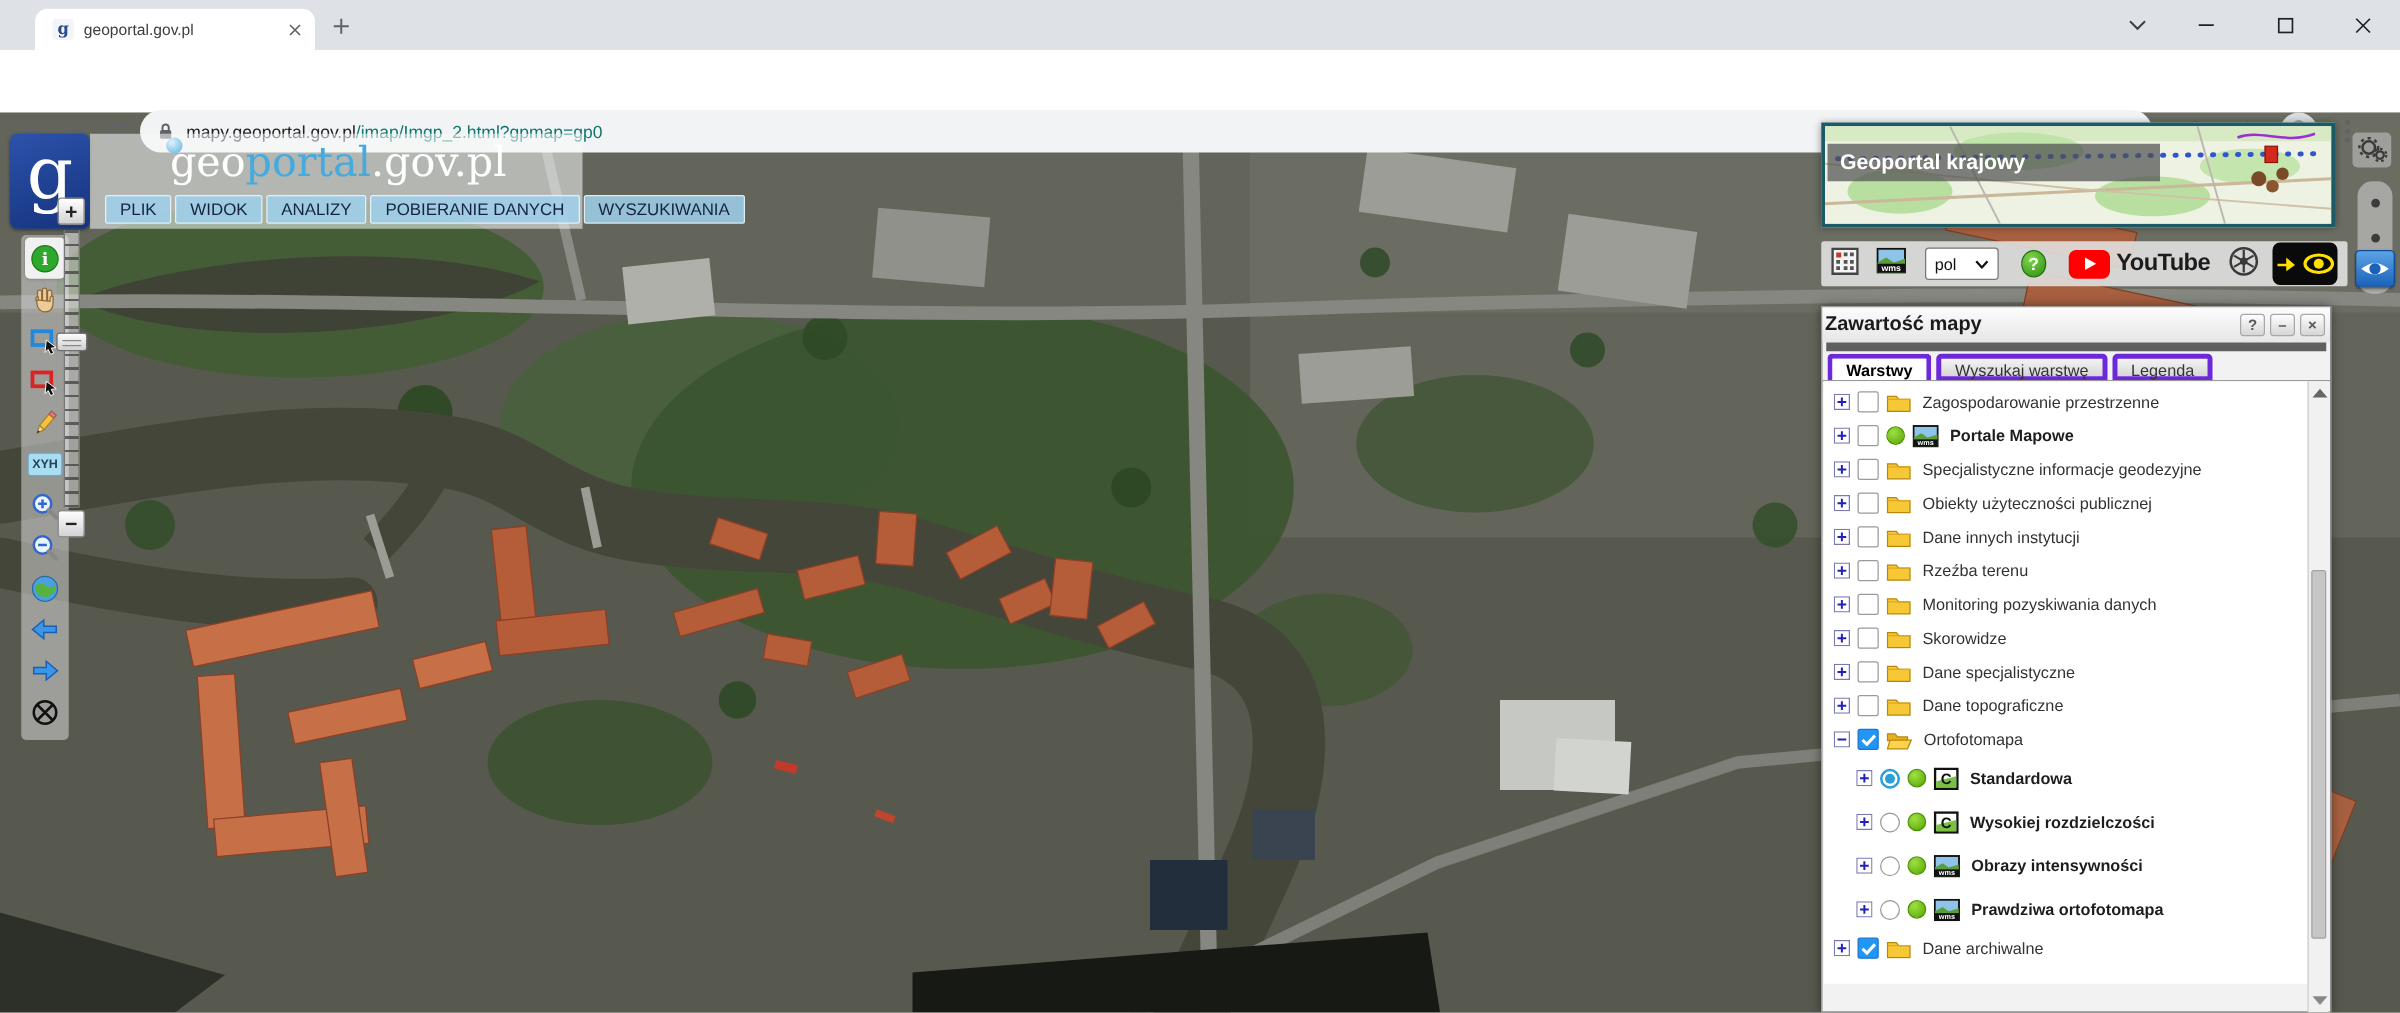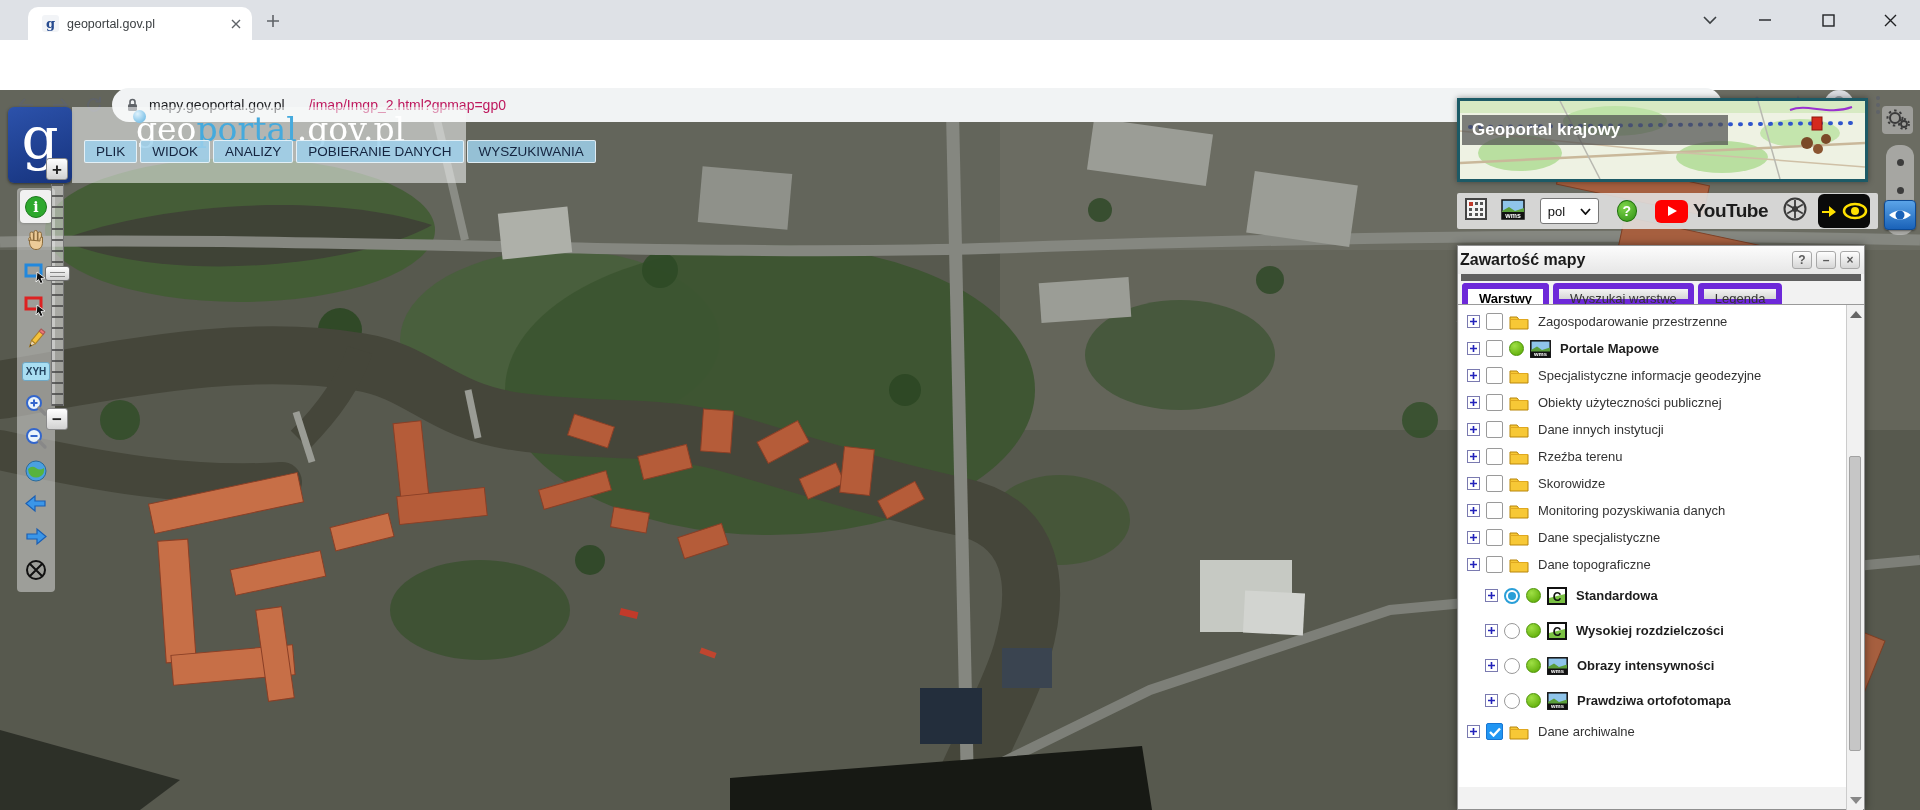--- a/index.html
+++ b/index.html
@@ -17,39 +17,39 @@
   .tabclose { width:17px; height:17px; display:flex; align-items:center; justify-content:center; border-radius:50%; }
   #newtab { position:absolute; left:262px; top:10px; width:22px; height:22px; display:flex; align-items:center; justify-content:center; }
   .winbtn { position:absolute; top:8px; width:24px; height:24px; display:flex; align-items:center; justify-content:center; }
 
   #urlrow { position:absolute; left:0; top:40px; width:1920px; height:50px; background:#fff; }
   .navic { position:absolute; top:53px; width:24px; height:24px; display:flex; align-items:center; justify-content:center; }
   #urlpill { position:absolute; left:112px; top:48px; width:1610px; height:34px; background:#f1f3f4; border-radius:17px;
              display:flex; align-items:center; padding:0 14px; }
   #urlpill .url { font-size:14px; margin-left:10px; white-space:nowrap; }
   #urlpill .dom { color:#202124; }
-  #urlpill .path { color:#be185d;padding-left:24px; }
+  #urlpill .path { color:#0f766e; }
   #avatar { position:absolute; left:1824px; top:50px; width:30px; height:30px; border-radius:50%; background:#dadce0; overflow:hidden; }
 
   
   #map { position:absolute; left:0; top:90px; width:1920px; height:720px; }
 
   
   #gp-logo { position:absolute; left:8px; top:107px; width:64px; height:76px; border-radius:6px;
              background:linear-gradient(160deg,#2c52ab,#16337d); display:flex; align-items:center; justify-content:center;
              box-shadow:0 1px 3px rgba(0,0,0,.5); }
   #gp-logo span { font-family:"DejaVu Serif",serif; font-size:58px; color:#fff; line-height:0.6; margin-top:-14px; }
   #gp-band { position:absolute; left:72px; top:107px; width:394px; height:76px; background:rgba(248,249,250,.55); }
   #wordmark { position:absolute; left:72px; top:110px; width:394px; text-align:center;
               font-family:"DejaVu Serif",serif; font-size:33px; white-space:nowrap; }
   #wordmark .geo,#wordmark .suf { color:#ffffff; }
   #wordmark .por { color:#45aadd; }
   #wordmark .ball { display:inline-block; width:13px; height:13px; border-radius:50%; margin-right:-10px;
                     background:radial-gradient(circle at 35% 30%,#dff2fc,#5ab0e0); vertical-align:18px; }
-  #gp-menu { position:absolute; left:84px; top:140px; display:flex; gap:3px;justify-content:flex-end; }
+  #gp-menu { position:absolute; left:84px; top:156px; display:flex; gap:3px;justify-content:flex-end; }
   .menu-btn { background:rgba(158,208,235,.85); border:1px solid rgba(255,255,255,.7); color:#14243f;
               font-size:13.5px; padding:3px 11px; border-radius:2px; white-space:nowrap; }
 
   
   #ltoolbar { position:absolute; left:17px; top:188px; width:38px; height:404px;
               background:rgba(215,215,215,.55); border-radius:4px; display:flex; flex-direction:column;
               align-items:center; padding-top:2px; }
   .tool { width:32px; height:33px; display:flex; align-items:center; justify-content:center; border-radius:4px; }
   .tool.sel { background:rgba(255,255,255,.85); box-shadow:0 0 3px rgba(0,0,0,.3); }
   .xyh { width:28px; height:19px; background:#a9def2; border:1px solid #6fa7c4; border-radius:3px;
@@ -99,21 +99,21 @@
   #panel { position:absolute; left:1457px; top:245px; width:408px; height:565px; background:#f2f2f2;
            border:1px solid #8f8f8f; box-shadow:0 0 8px rgba(0,0,0,.45); }
   #phead { position:absolute; left:0; top:0; width:100%; height:28px; background:linear-gradient(#fcfcfc,#e6e6e6);
            display:flex; align-items:center; }
   #ptitle { font-size:16px; font-weight:bold; color:#1a1a1a; margin-left:2px; flex:1; }
   .pbtn { width:20px; height:18px; background:linear-gradient(#fefefe,#d6d6d6); border:1px solid #a8a8a8; border-radius:3px;
           color:#5a5a5a; font-size:12px; font-weight:bold; display:flex; align-items:center; justify-content:center;
           margin-right:4px; }
   #pstrip { position:absolute; left:3px; top:28px; width:400px; height:7px; background:#5f5f5f; }
   #ptabs { position:absolute; left:4px; top:37px; display:flex; gap:4px; height:22px; }
-  .ptab { font-size:13px; color:#333; background:linear-gradient(#f4f4f4,#d6d6d6); border:6px solid #6d28d9;
+  .ptab { font-size:13px; color:#333; background:linear-gradient(#f4f4f4,#d6d6d6); border:4px solid #6d28d9;
           border-radius:4px 4px 0 0; padding:2px 11px; white-space:nowrap; }
   .ptab.active { background:#fff; font-weight:bold; color:#000; border-bottom:1px solid #fff; }
   #ptabline { position:absolute; left:0; top:58px; width:100%; height:1px; background:#9a9a9a; }
   #tree { position:absolute; left:1px; top:59px; width:388px; height:482px; background:#fff; overflow:hidden; padding-top:3px; }
   .trow { display:flex; align-items:center; height:27px; padding-left:8px; gap:6px; white-space:nowrap; }
   .trow.ind { padding-left:26px; height:35px; }
   .trow .lbl { font-size:13px; color:#333; margin-left:3px; }
   .trow .lbl.b { font-weight:bold; color:#1d1d1d; }
   .cb { width:17px; height:17px; background:#fff; border:1px solid #9a9a9a; border-radius:2px; flex:0 0 auto;
         display:flex; align-items:center; justify-content:center; }
@@ -636,69 +636,89 @@
               <path d="M3,6.5 H10 M6.5,3 V10" stroke="#2222bb" stroke-width="1.6"></path>
             </svg>
           </span>
           <span class="cb"></span>
           <span class="exp">
             <svg width="20" height="16">
               <path d="M1,3 h7 l2,2.5 h9 v9.5 h-18 Z" fill="#f7c836" stroke="#b8860b"></path>
               <path d="M1,5.5 h18" stroke="#e0a820" stroke-width="1"></path>
             </svg>
           </span>
+          <span class="lbl">Monitoring pozyskiwania danych</span>
+        </div>
+        <div class="trow">
+          <span class="exp">
+            <svg width="13" height="13">
+              <rect x="0.5" y="0.5" width="12" height="12" fill="#fff" stroke="#7a7ab0"></rect>
+              <path d="M3,6.5 H10 M6.5,3 V10" stroke="#2222bb" stroke-width="1.6"></path>
+            </svg>
+          </span>
+          <span class="cb"></span>
+          <span class="exp">
+            <svg width="20" height="16">
+              <path d="M1,3 h7 l2,2.5 h9 v9.5 h-18 Z" fill="#f7c836" stroke="#b8860b"></path>
+              <path d="M1,5.5 h18" stroke="#e0a820" stroke-width="1"></path>
+            </svg>
+          </span>
           <span class="lbl">Skorowidze</span>
         </div>
         <div class="trow">
           <span class="exp">
             <svg width="13" height="13">
               <rect x="0.5" y="0.5" width="12" height="12" fill="#fff" stroke="#7a7ab0"></rect>
               <path d="M3,6.5 H10 M6.5,3 V10" stroke="#2222bb" stroke-width="1.6"></path>
             </svg>
           </span>
           <span class="cb"></span>
           <span class="exp">
             <svg width="20" height="16">
               <path d="M1,3 h7 l2,2.5 h9 v9.5 h-18 Z" fill="#f7c836" stroke="#b8860b"></path>
               <path d="M1,5.5 h18" stroke="#e0a820" stroke-width="1"></path>
             </svg>
           </span>
-          <span class="lbl">Monitoring pozyskiwania danych</span>
-        </div>
-        <div class="trow">
-          <span class="exp">
-            <svg width="13" height="13">
-              <rect x="0.5" y="0.5" width="12" height="12" fill="#fff" stroke="#7a7ab0"></rect>
-              <path d="M3,6.5 H10 M6.5,3 V10" stroke="#2222bb" stroke-width="1.6"></path>
-            </svg>
-          </span>
-          <span class="cb"></span>
-          <span class="exp">
-            <svg width="20" height="16">
-              <path d="M1,3 h7 l2,2.5 h9 v9.5 h-18 Z" fill="#f7c836" stroke="#b8860b"></path>
-              <path d="M1,5.5 h18" stroke="#e0a820" stroke-width="1"></path>
-            </svg>
-          </span>
           <span class="lbl">Dane specjalistyczne</span>
         </div>
         <div class="trow">
           <span class="exp">
             <svg width="13" height="13">
               <rect x="0.5" y="0.5" width="12" height="12" fill="#fff" stroke="#7a7ab0"></rect>
               <path d="M3,6.5 H10 M6.5,3 V10" stroke="#2222bb" stroke-width="1.6"></path>
             </svg>
           </span>
           <span class="cb"></span>
           <span class="exp">
             <svg width="20" height="16">
               <path d="M1,3 h7 l2,2.5 h9 v9.5 h-18 Z" fill="#f7c836" stroke="#b8860b"></path>
               <path d="M1,5.5 h18" stroke="#e0a820" stroke-width="1"></path>
             </svg>
           </span>
           <span class="lbl">Dane topograficzne</span>
+        </div>
+        <div class="trow">
+          <span class="exp">
+            <svg width="13" height="13">
+              <rect x="0.5" y="0.5" width="12" height="12" fill="#fff" stroke="#7a7ab0"></rect>
+              <path d="M3,6.5 H10" stroke="#2222bb" stroke-width="1.6"></path>
+            </svg>
+          </span>
+          <span class="cb on">
+            <svg width="12" height="10">
+              <path d="M1,5 L4.5,8.5 L11,1.5" fill="none" stroke="#fff" stroke-width="2.4"></path>
+            </svg>
+          </span>
+          <span class="exp">
+            <svg width="21" height="16">
+              <path d="M1,3 h6 l2,2.5 h8 v3 h-16 Z" fill="#e8b020" stroke="#b8860b"></path>
+              <path d="M3,8 h17 l-3,7 h-16 Z" fill="#fcd34d" stroke="#b8860b"></path>
+            </svg>
+          </span>
+          <span class="lbl">Ortofotomapa</span>
         </div>
         <div class="trow ind">
           <span class="exp">
             <svg width="13" height="13">
               <rect x="0.5" y="0.5" width="12" height="12" fill="#fff" stroke="#7a7ab0"></rect>
               <path d="M3,6.5 H10 M6.5,3 V10" stroke="#2222bb" stroke-width="1.6"></path>
             </svg>
           </span>
           <span class="radio on">
             <i></i>

